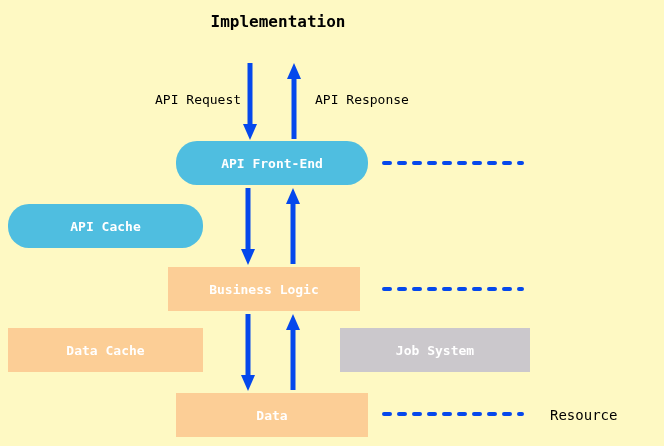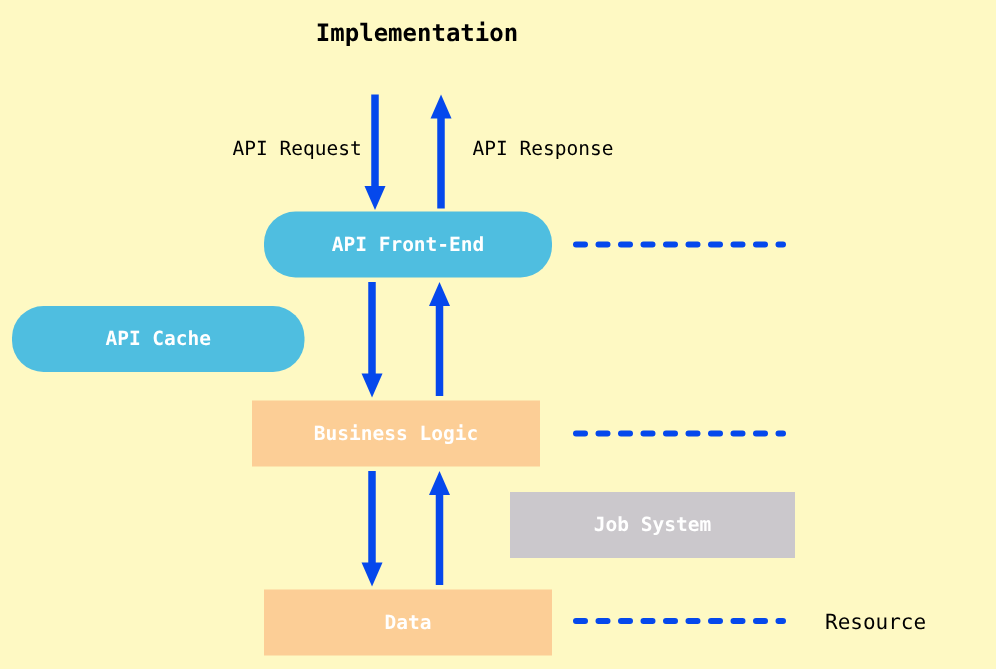--- a/index.html
+++ b/index.html
@@ -129,20 +129,23 @@
 
   <div class="box blue" id="box-api-front-end">
     <span>API Front-End</span>
   </div>
   <div class="box blue" id="box-api-cache">
     <span>API Cache</span>
   </div>
   <div class="box orange" id="box-business">
     <span>Business Logic</span>
   </div>
+  <div class="box orange" id="box-data-cache">
+    <span>Data Cache</span>
+  </div>
   <div class="box gray" id="box-job-system">
     <span>Job System</span>
   </div>
   <div class="box orange" id="box-data">
     <span>Data</span>
   </div>
 
   <div class="annotation" id="ann-resource">Resource</div>
 
 </div>

